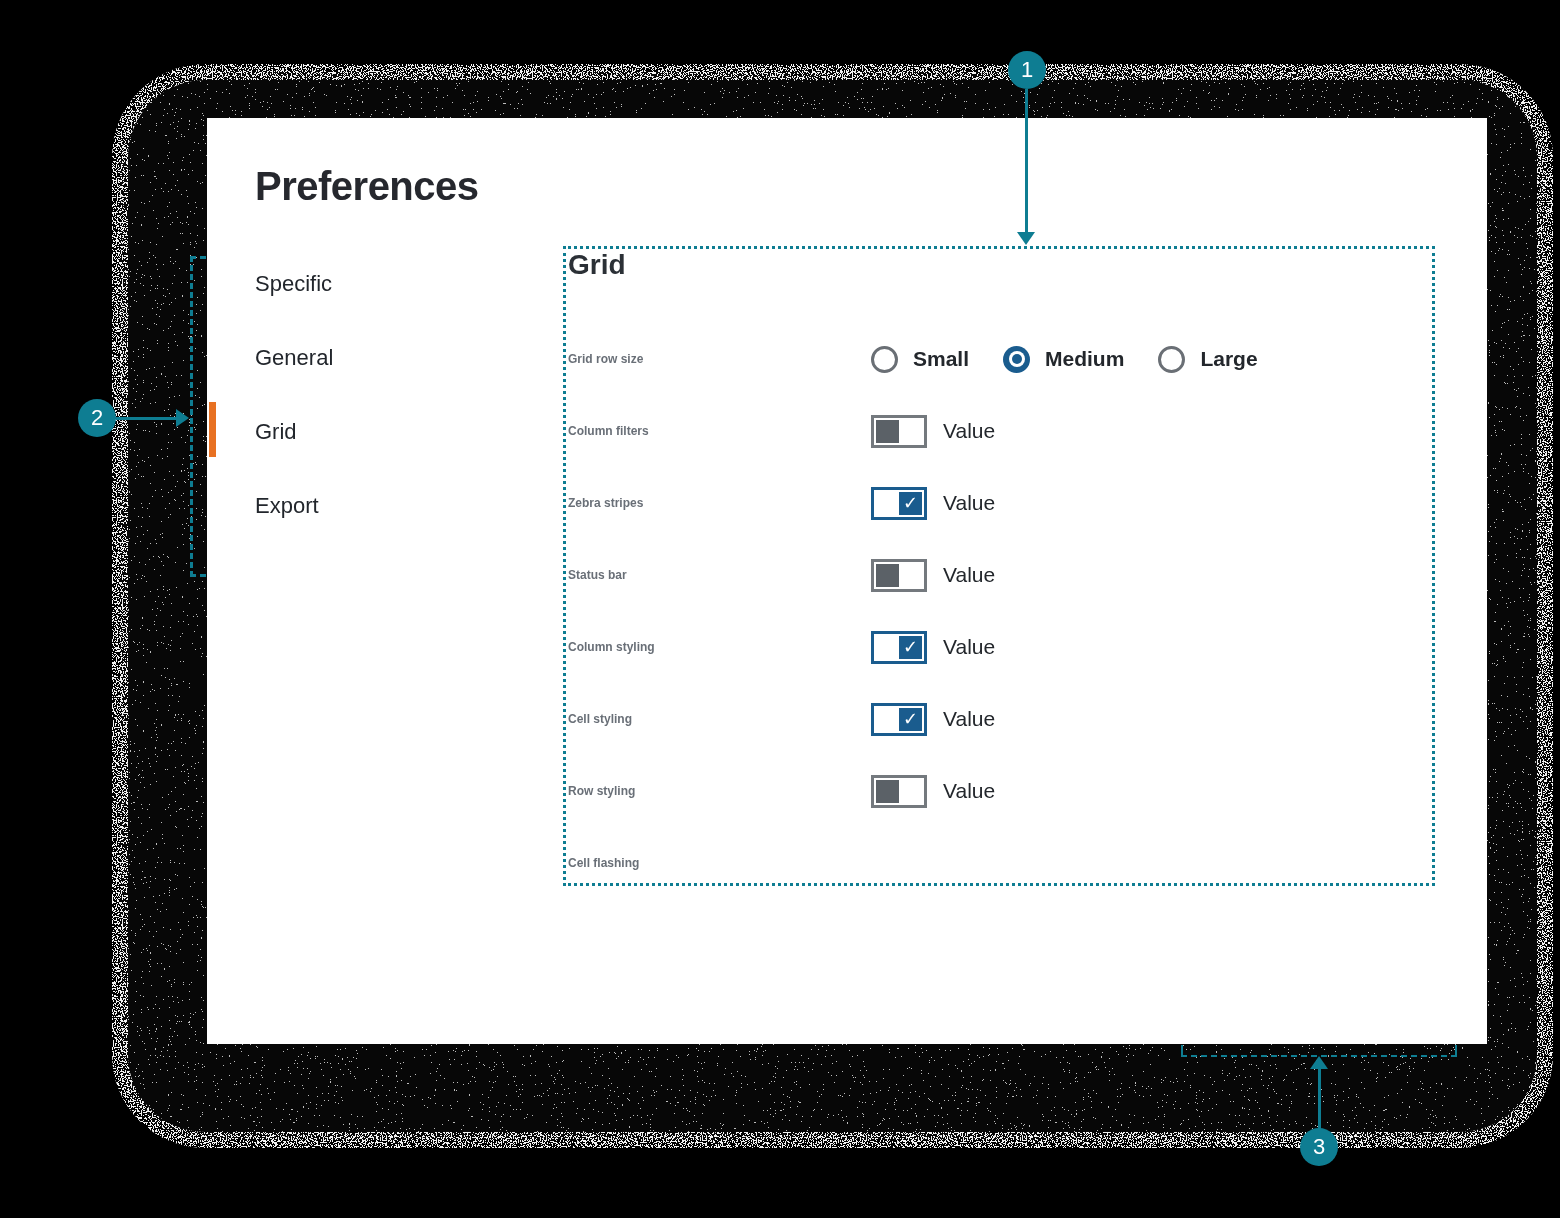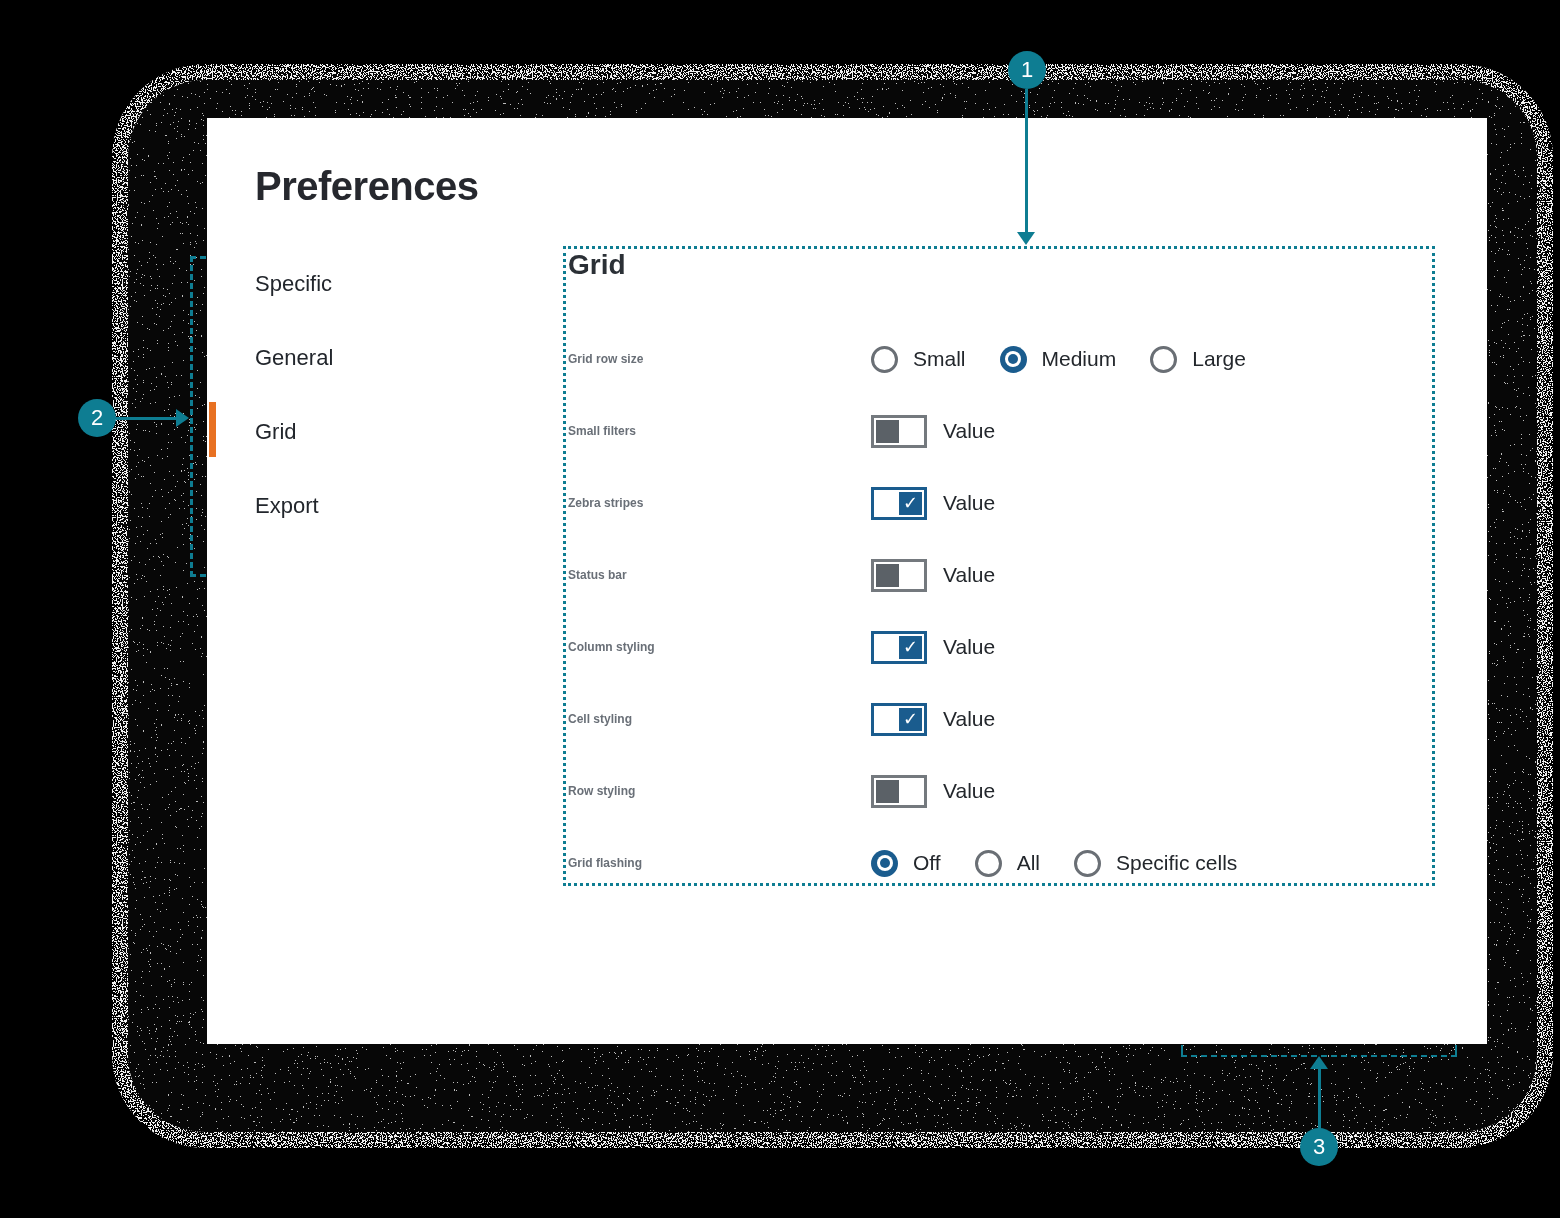--- a/index.html
+++ b/index.html
@@ -23,21 +23,21 @@
   .panel{position:absolute;left:356px;top:128px;width:872px;height:640px;
         box-sizing:border-box;border:3px dotted #0e7d92;}
   .panel-heading{position:absolute;left:2px;top:0px;margin:0;
         font-size:28px;font-weight:700;color:#2b3036;}
   .rows{position:absolute;left:2px;top:74px;right:8px;}
   .row{display:flex;align-items:center;height:72px;}
   .row-label{width:303px;font-size:12px;font-weight:700;color:#696f77;}
   .row-control{display:flex;align-items:center;}
 
   
-  .radio-group{display:flex;align-items:center;gap:34px;}
+  .radio-group{display:flex;align-items:center;gap:34px;font-weight:bold;}
   .radio-opt{display:flex;align-items:center;gap:15px;cursor:pointer;}
   .radio{width:27px;height:27px;border-radius:50%;box-sizing:border-box;
          border:3px solid #6a6f75;background:#fff;flex:0 0 auto;}
   .radio.sel{border:none;background:#1a5c8e;display:flex;align-items:center;justify-content:center;}
   .radio-mid{width:16px;height:16px;border-radius:50%;background:#fff;
          display:flex;align-items:center;justify-content:center;}
   .radio-dot{width:10px;height:10px;border-radius:50%;background:#1a5c8e;}
   .opt-label{font-size:21px;color:#23272c;}
 
   
@@ -134,21 +134,21 @@
                   <span class="opt-label">Medium</span>
                 </div>
                 <div class="radio-opt">
                   <div class="radio"></div>
                   <span class="opt-label">Large</span>
                 </div>
               </div>
             </div>
           </div>
           <div class="row">
-            <div class="row-label">Small filters</div>
+            <div class="row-label">Column filters</div>
             <div class="row-control">
               <div class="toggle">
                 <div class="knob"></div>
               </div>
               <span class="value-label">Value</span>
             </div>
           </div>
           <div class="row">
             <div class="row-label">Zebra stripes</div>
             <div class="row-control">
@@ -188,41 +188,21 @@
           <div class="row">
             <div class="row-label">Row styling</div>
             <div class="row-control">
               <div class="toggle">
                 <div class="knob"></div>
               </div>
               <span class="value-label">Value</span>
             </div>
           </div>
           <div class="row">
-            <div class="row-label">Grid flashing</div>
-            <div class="row-control">
-              <div class="radio-group">
-                <div class="radio-opt">
-                  <div class="radio sel">
-                    <div class="radio-mid">
-                      <div class="radio-dot"></div>
-                    </div>
-                  </div>
-                  <span class="opt-label">Off</span>
-                </div>
-                <div class="radio-opt">
-                  <div class="radio"></div>
-                  <span class="opt-label">All</span>
-                </div>
-                <div class="radio-opt">
-                  <div class="radio"></div>
-                  <span class="opt-label">Specific cells</span>
-                </div>
-              </div>
-            </div>
+            <div class="row-label">Cell flashing</div>
           </div>
         </div>
     </section>
 
   </div>
 
   <div class="callout" style="left:1008px;top:51px;">
     <span>1</span>
   </div>
   <div class="a-line" style="left:1025px;top:89px;width:3px;height:144px;"></div>

